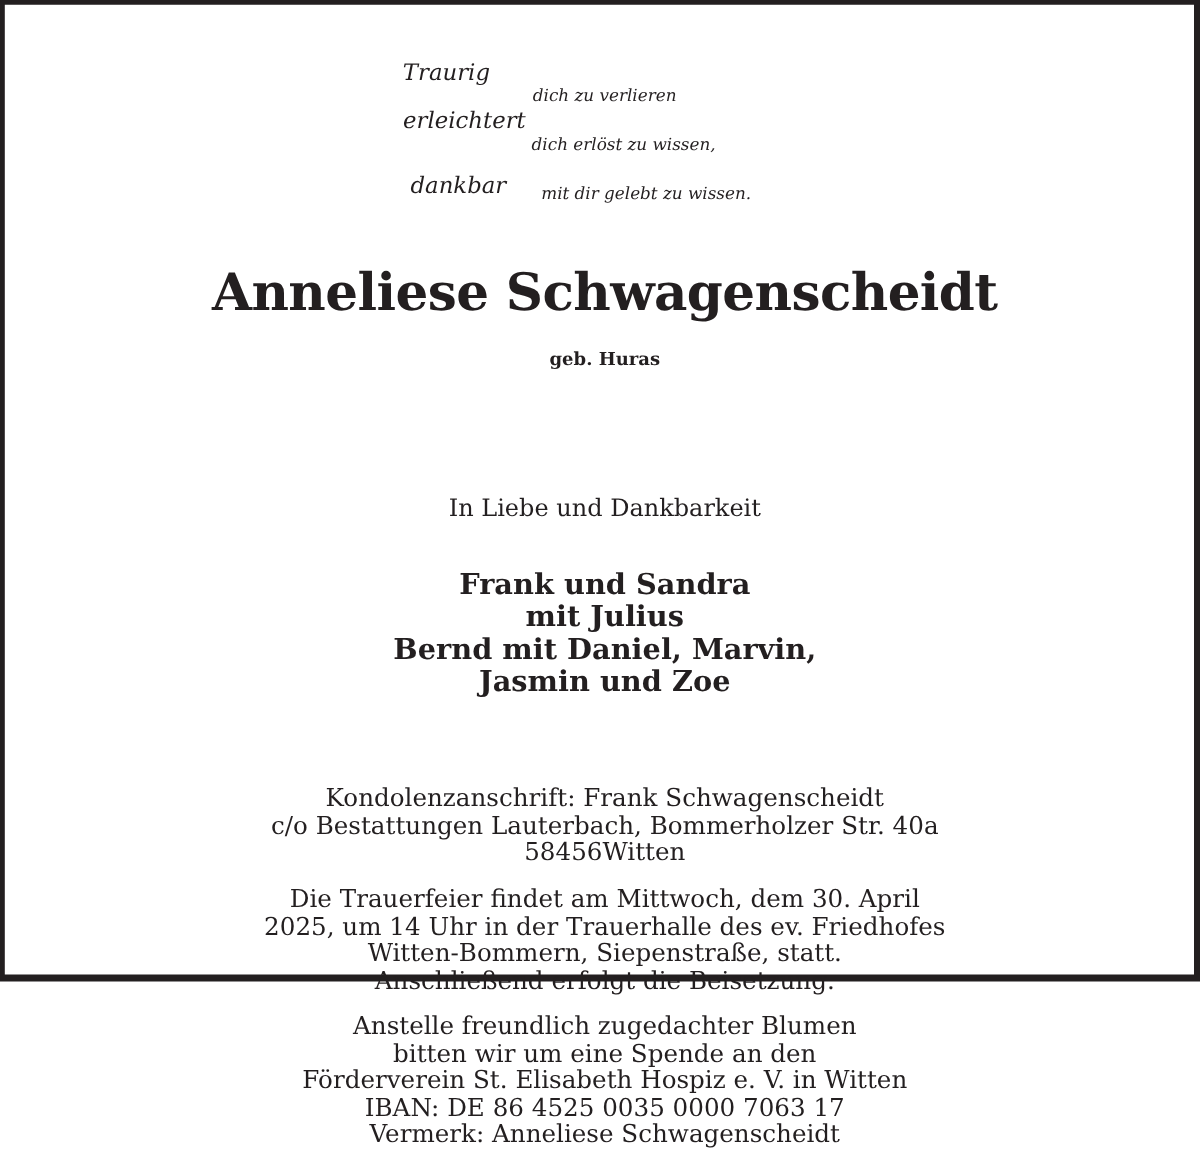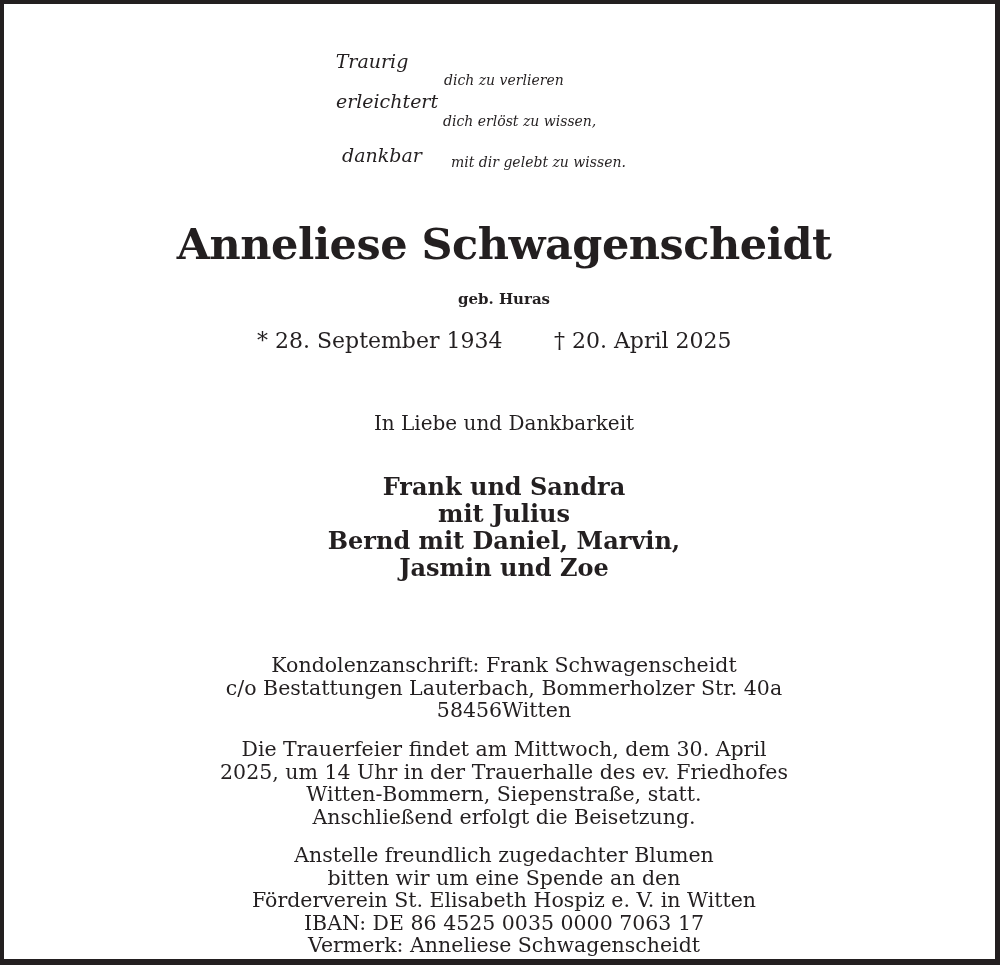--- a/index.html
+++ b/index.html
@@ -1,18 +1,18 @@
 <!DOCTYPE html>
 <html><head>
 <meta charset="utf-8">
 <style>
   html, body { margin: 0; padding: 0; background: #ffffff; }
   body { width: 1000px; height: 965px; position: relative; overflow: hidden; }
   .frame {
-    position: absolute; left: 0; top: 0; width: 1000px; height: 965px;
+    position: absolute; left: 0; top: 0; width: 1000px; height: 818px;
     box-sizing: border-box;
     border-style: solid; border-color: #231f20;
     border-width: 4px 5px 6px 4px;
     background: #fff;
   }
   .serif { font-family: "DejaVu Serif", "Liberation Serif", serif; color: #231f20; }
   .script { font-family: "DejaVu Serif", "Liberation Serif", serif; font-style: italic; color: #231f20; }
   .abs { position: absolute; white-space: nowrap; }
   .center { position: absolute; left: 0; width: 1000px; text-align: center; }
 
@@ -41,22 +41,20 @@
   <div class="abs script poem-left" style="left:323px; top:70px;margin-top:16px;">erleichtert</div>
   <div class="abs script poem-left" style="left:318px; top:140px;font-style:italic;">dankbar</div>
 
   <div class="abs script poem-right" style="left:440px; top:68px;">dich zu verlieren</div>
   <div class="abs script poem-right" style="left:439px; top:109px;font-style:italic;">dich erlöst zu wissen,</div>
   <div class="abs script poem-right" style="left:447px; top:150px;">mit dir gelebt zu wissen.</div>
 
   <div class="center serif name">Anneliese Schwagenscheidt</div>
   <div class="center serif maiden">geb. Huras</div>
 
-  <div class="abs serif dates" style="left:253px;">* 28. September 1934</div>
-  <div class="abs serif dates" style="left:550px;">† 20. April 2025</div>
 
   <div class="center serif thanks">In Liebe und Dankbarkeit</div>
 
   <div class="center serif family">
     <span class="line">Frank und Sandra</span>
     <span class="line">mit Julius</span>
     <span class="line">Bernd mit Daniel, Marvin,</span>
     <span class="line">Jasmin und Zoe</span>
   </div>
 

